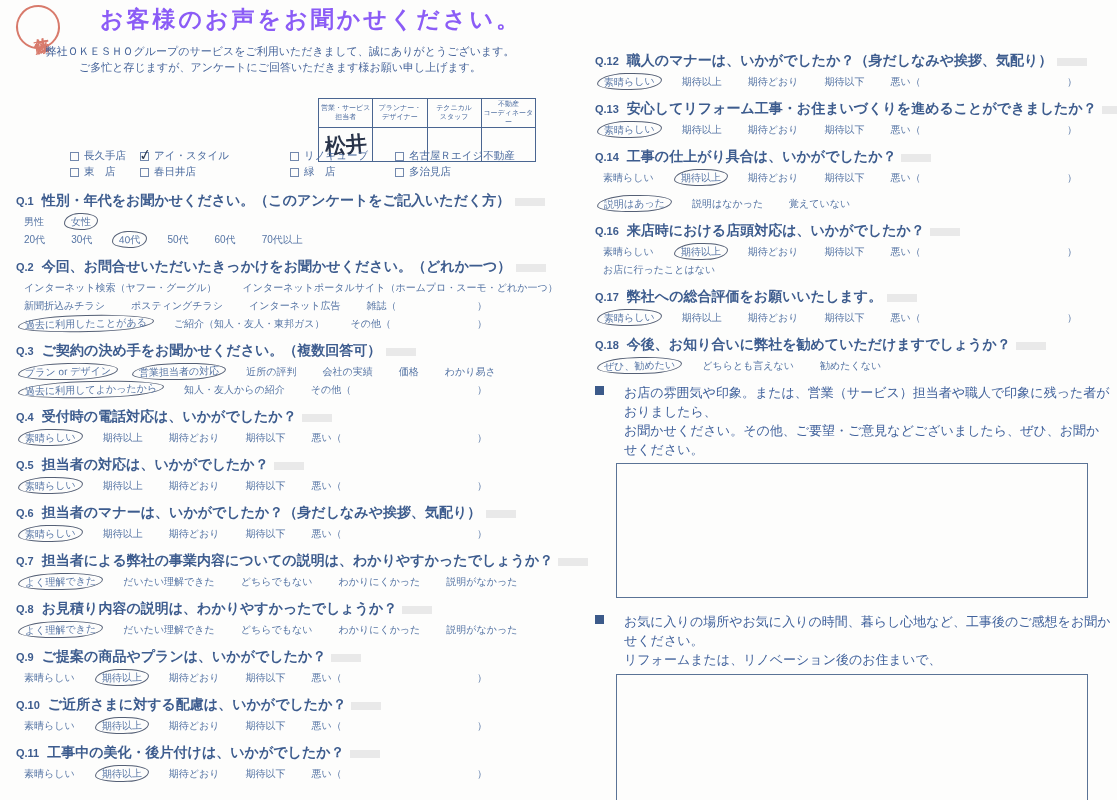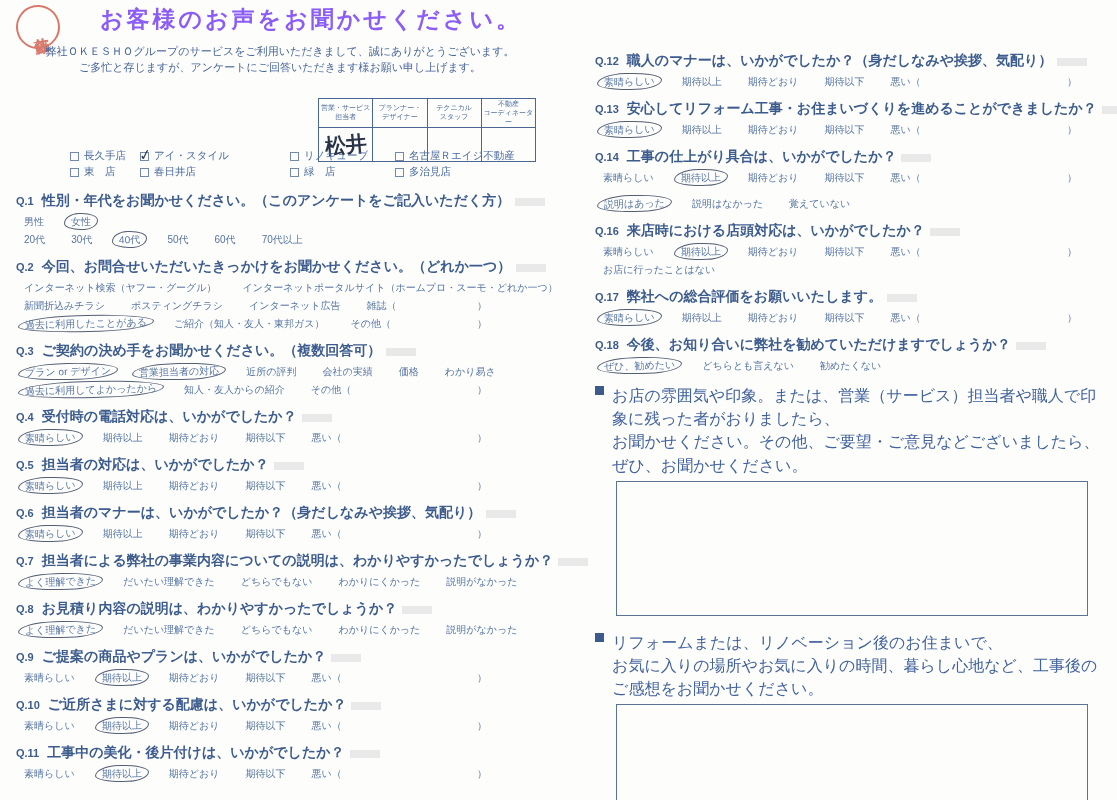--- a/index.html
+++ b/index.html
@@ -75,21 +75,21 @@
   .opt.circled {
     border:1.4px solid rgba(42,56,84,.8);
     border-radius:55% 62% 50% 65% / 75% 55% 70% 50%;
     padding:0 6px; margin:-2px -6px;
     transform:rotate(-1.5deg);
   }
   .opt.push { margin-left:auto; margin-right:34px; }
   
   .comments { margin-top:8px; }
   .comment { margin-bottom:15px; }
-  .c-prompt { display:flex; gap:8px; font-size:16px; line-height:1.45; color:#41629c; margin-bottom:4px;justify-content:center; }
+  .c-prompt { display:flex; gap:20px; font-size:13px; line-height:1.45; color:#41629c; margin-bottom:4px;justify-content:center; }
   .bullet { flex:0 0 auto; width:9px; height:9px; background:#3c5a8a; margin-top:2px; }
   .c-box {
     display:block; width:472px; height:135px; margin-left:21px;
     border:1px solid #5a7396; background:#fdfdfc; resize:none;
     font-family:inherit; font-size:11px; color:#2e3c55; padding:4px; outline:none;
   }
   .footer-line { display:flex; gap:24px; align-items:center; font-size:10.5px; color:#41629c; margin-top:2px; }
 </style>
 </head>
 <body>
@@ -651,23 +651,23 @@
             </div>
         </div>
         <textarea class="c-box" style=""></textarea>
       </div>
 
       <div class="comment">
         <div class="c-prompt">
           <span class="bullet"></span>
           <div>
 
+              <div class="c-line">お気に入りの場所やお気に入りの時間、暮らし心地など、工事後のご感想をお聞かせください。</div>
+
               <div class="c-line">リフォームまたは、リノベーション後のお住まいで、</div>
-
-              <div class="c-line">お気に入りの場所やお気に入りの時間、暮らし心地など、工事後のご感想をお聞かせください。</div>
             </div>
         </div>
         <textarea class="c-box" style=""></textarea>
       </div>
     </div>
 
   <div class="footer-line">
     <span class="bullet"></span>
     <span>ご協力、誠にありがとうございました。</span>
   </div>

